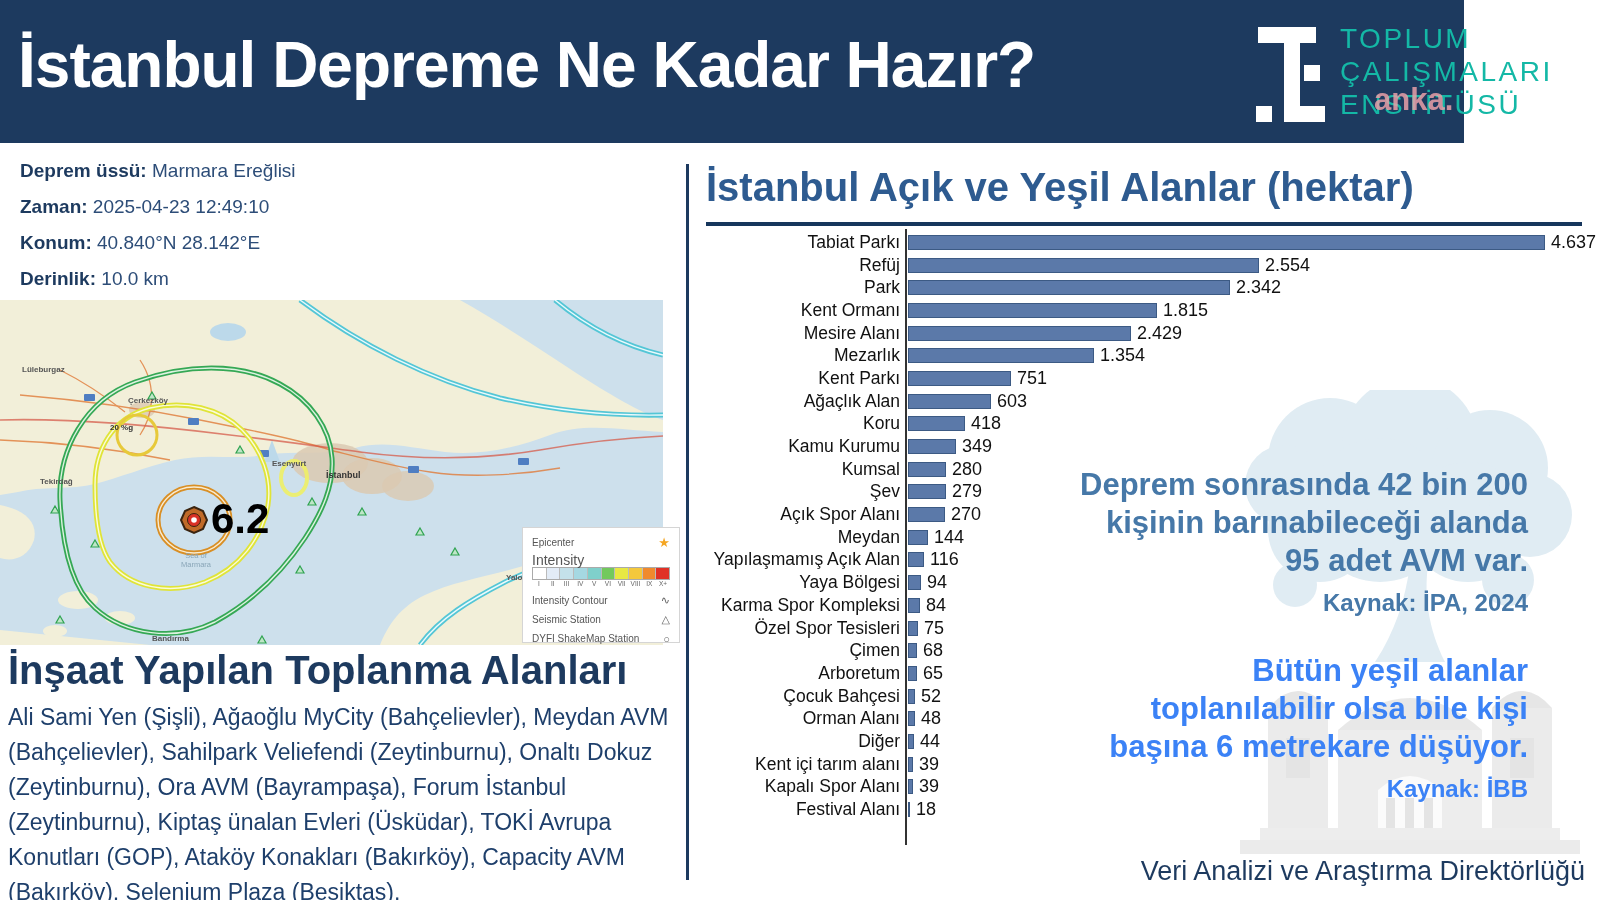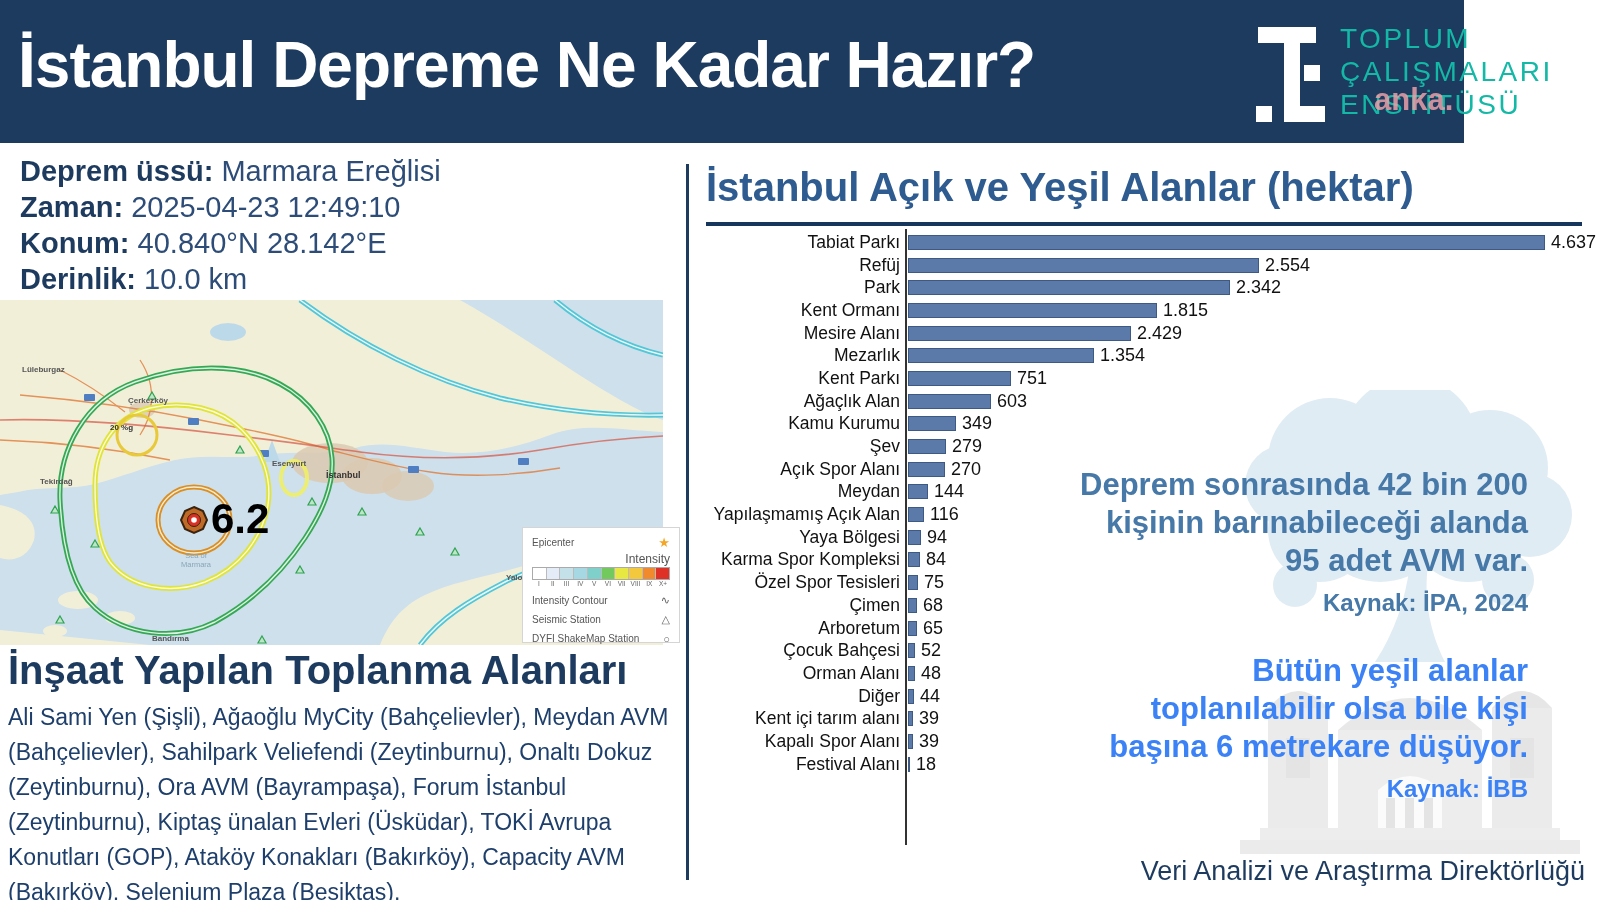--- a/index.html
+++ b/index.html
@@ -8,28 +8,28 @@
   
   .header{position:absolute;left:0;top:0;width:1464px;height:143px;background:#1d3a5f;}
   .main-title{position:absolute;left:18px;top:28px;font-size:64px;font-weight:bold;color:#fff;
               letter-spacing:-1px;white-space:nowrap;}
   .logo-glyph{position:absolute;left:1256px;top:27px;}
   .logo-text{position:absolute;left:1340px;top:22px;color:#14b8a6;font-size:28px;line-height:33px;
              letter-spacing:2.5px;font-weight:normal;white-space:pre-line;}
   .anka{position:absolute;left:1374px;top:82px;font-size:31px;font-weight:bold;color:#e9a0a8;
         opacity:.85;z-index:3;}
   
-  .quake-info{position:absolute;left:20px;top:153px;font-size:29px;line-height:36px;color:#2d4d78;}
+  .quake-info{position:absolute;left:20px;top:153px;font-size:19px;line-height:36px;color:#2d4d78;}
   .quake-info b{color:#1d3a5f;}
   
   .map-wrap{position:absolute;left:0;top:300px;width:663px;height:345px;}
   .map-legend{position:absolute;left:522px;top:527px;width:158px;height:116px;background:#fff;
               border:1px solid #d5d5d5;padding:5px 9px;box-sizing:border-box;font-size:10px;color:#555;z-index:2;}
   .legend-row{display:flex;justify-content:space-between;align-items:center;height:19px;}
-  .legend-title{text-align:right;font-size:12px;color:#555;height:15px;}
+  .legend-title{text-align:left;font-size:14px;color:#555;height:15px;}
   .ramp{display:flex;height:11px;border:1px solid #aaa;}
   .ramp div{flex:1;border-right:1px solid #bbb;}
   .ramp div:last-child{border-right:none;}
   .ramp-labels{display:flex;height:11px;font-size:6.5px;color:#666;}
   .ramp-labels div{flex:1;text-align:center;}
   .star{color:#f5a623;font-size:13px;}
   .sym{color:#666;font-size:11px;}
   
   .divider{position:absolute;left:686px;top:164px;width:3px;height:716px;background:#1d3a5f;}
   
@@ -308,23 +308,33 @@
           <div class="bar-label">Kent Parkı</div>
           <div class="bar" style="width: 103px; background: rgb(91, 121, 169); border-color: rgb(60, 90, 132);"></div>
           <div class="bar-value">751</div>
         </div>
         <div class="chart-row">
           <div class="bar-label">Ağaçlık Alan</div>
           <div class="bar" style="width: 83px; background: rgb(91, 121, 169); border-color: rgb(60, 90, 132);"></div>
           <div class="bar-value">603</div>
         </div>
         <div class="chart-row">
+          <div class="bar-label">Koru</div>
+          <div class="bar" style="width: 57px; background: rgb(91, 121, 169); border-color: rgb(60, 90, 132);"></div>
+          <div class="bar-value">418</div>
+        </div>
+        <div class="chart-row">
           <div class="bar-label">Kamu Kurumu</div>
           <div class="bar" style="width: 48px; background: rgb(91, 121, 169); border-color: rgb(60, 90, 132);"></div>
           <div class="bar-value">349</div>
+        </div>
+        <div class="chart-row">
+          <div class="bar-label">Kumsal</div>
+          <div class="bar" style="width: 38px; background: rgb(91, 121, 169); border-color: rgb(60, 90, 132);"></div>
+          <div class="bar-value">280</div>
         </div>
         <div class="chart-row">
           <div class="bar-label">Şev</div>
           <div class="bar" style="width: 38px; background: rgb(91, 121, 169); border-color: rgb(60, 90, 132);"></div>
           <div class="bar-value">279</div>
         </div>
         <div class="chart-row">
           <div class="bar-label">Açık Spor Alanı</div>
           <div class="bar" style="width: 37px; background: rgb(91, 121, 169); border-color: rgb(60, 90, 132);"></div>
           <div class="bar-value">270</div>

